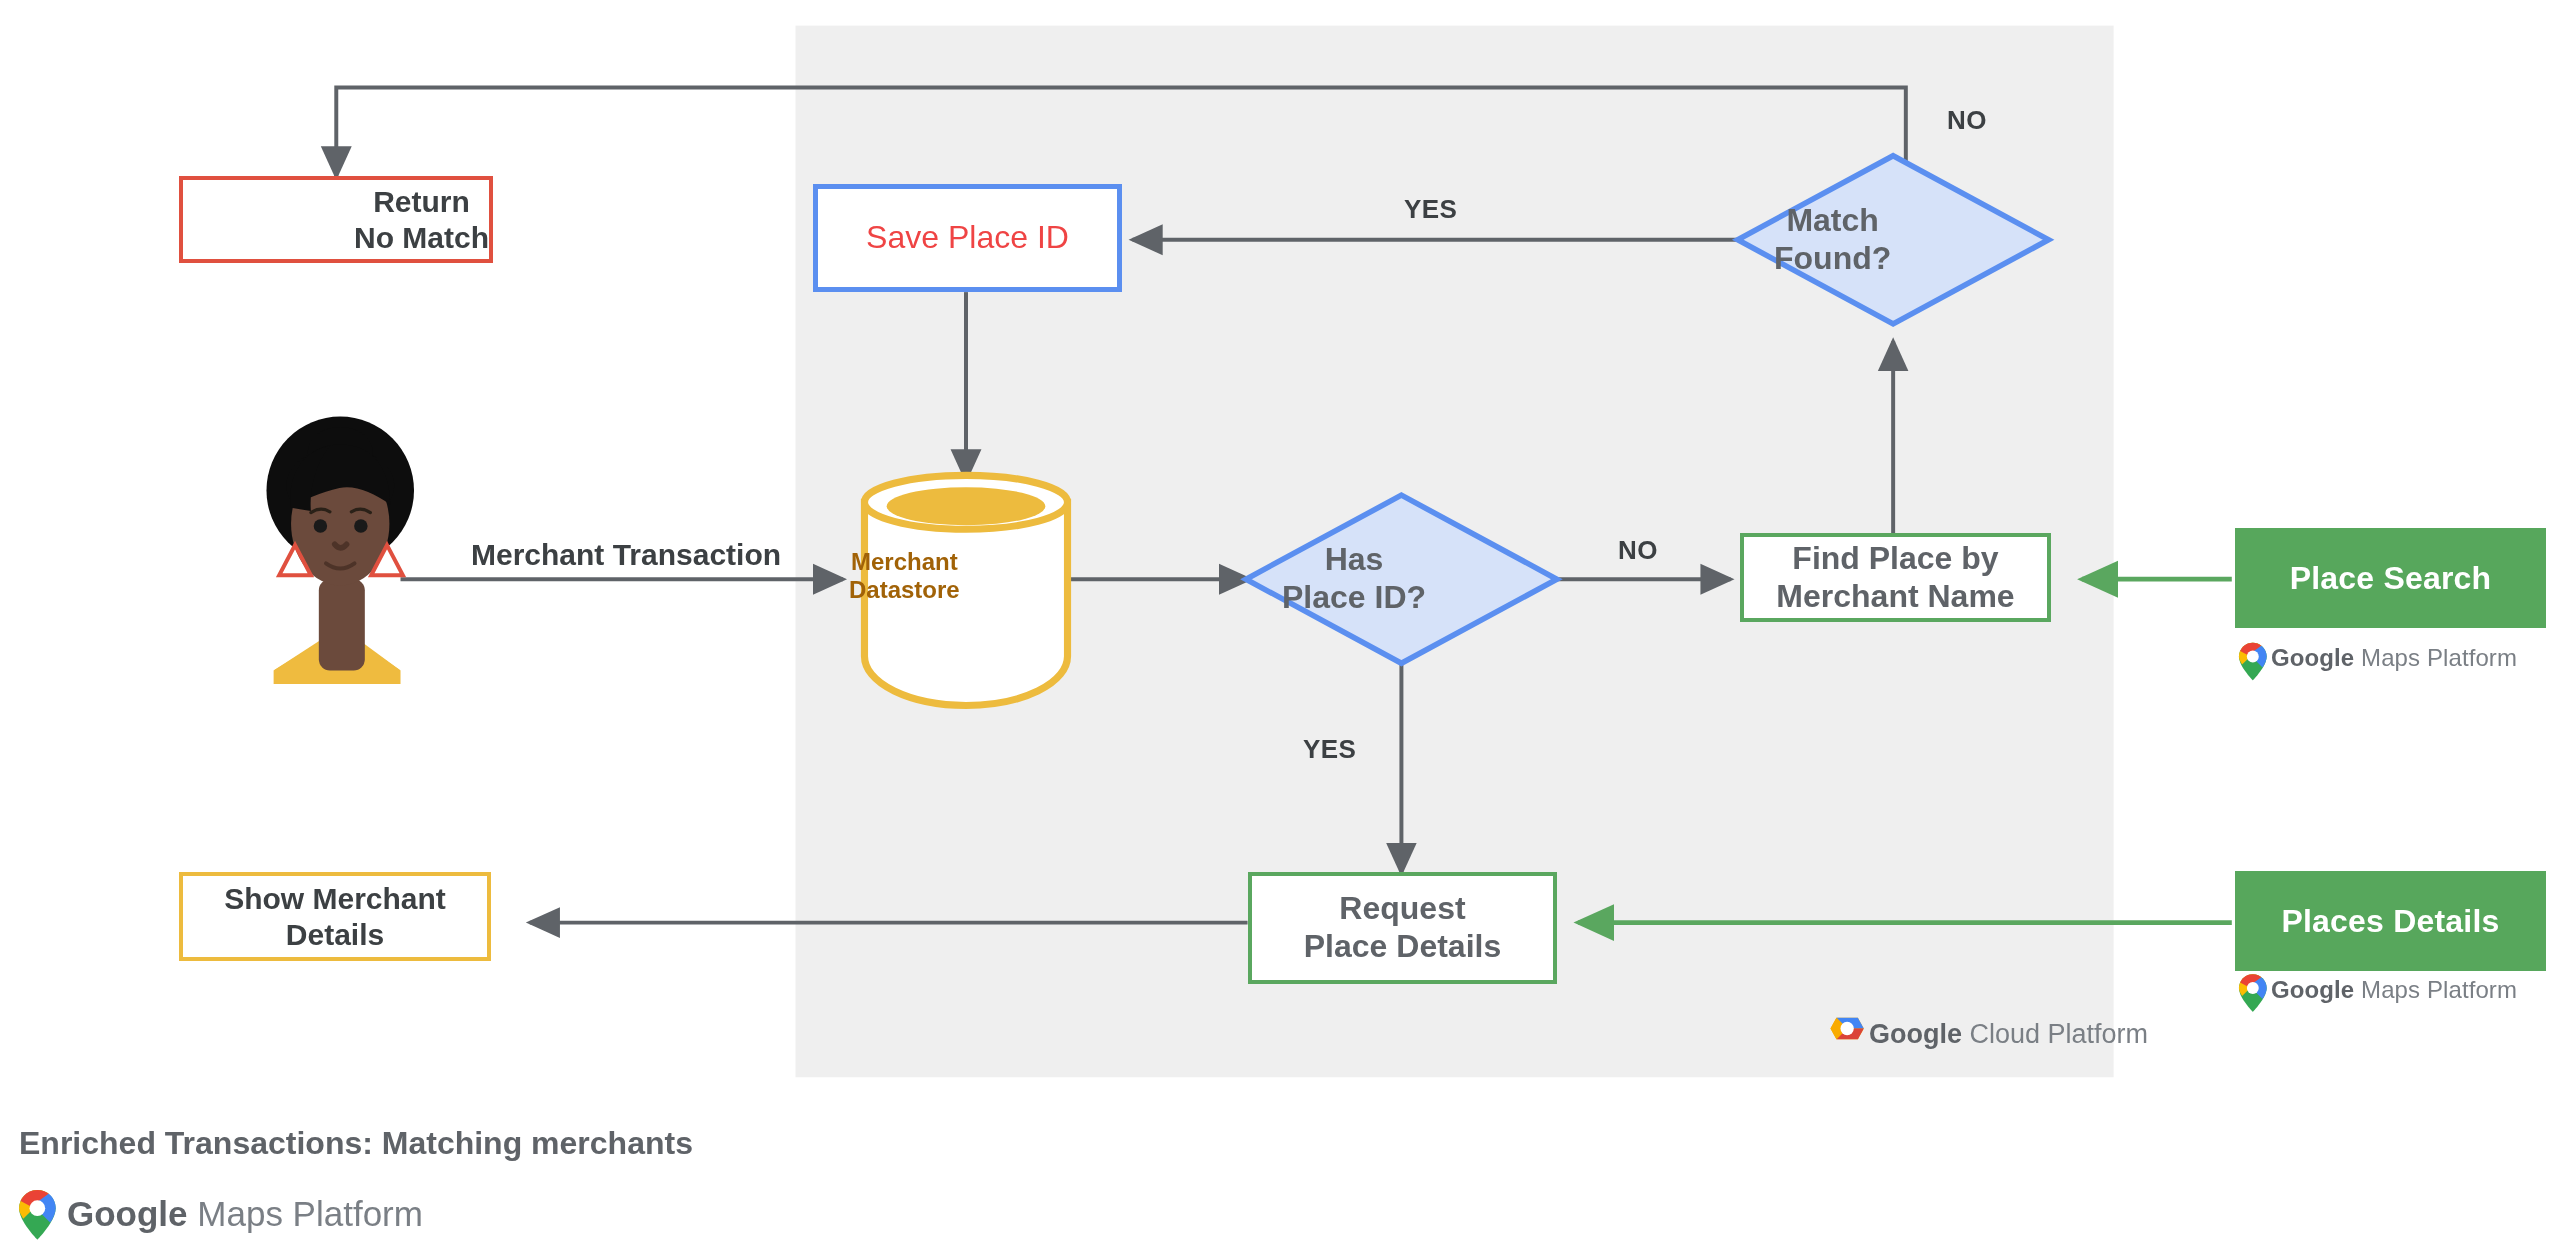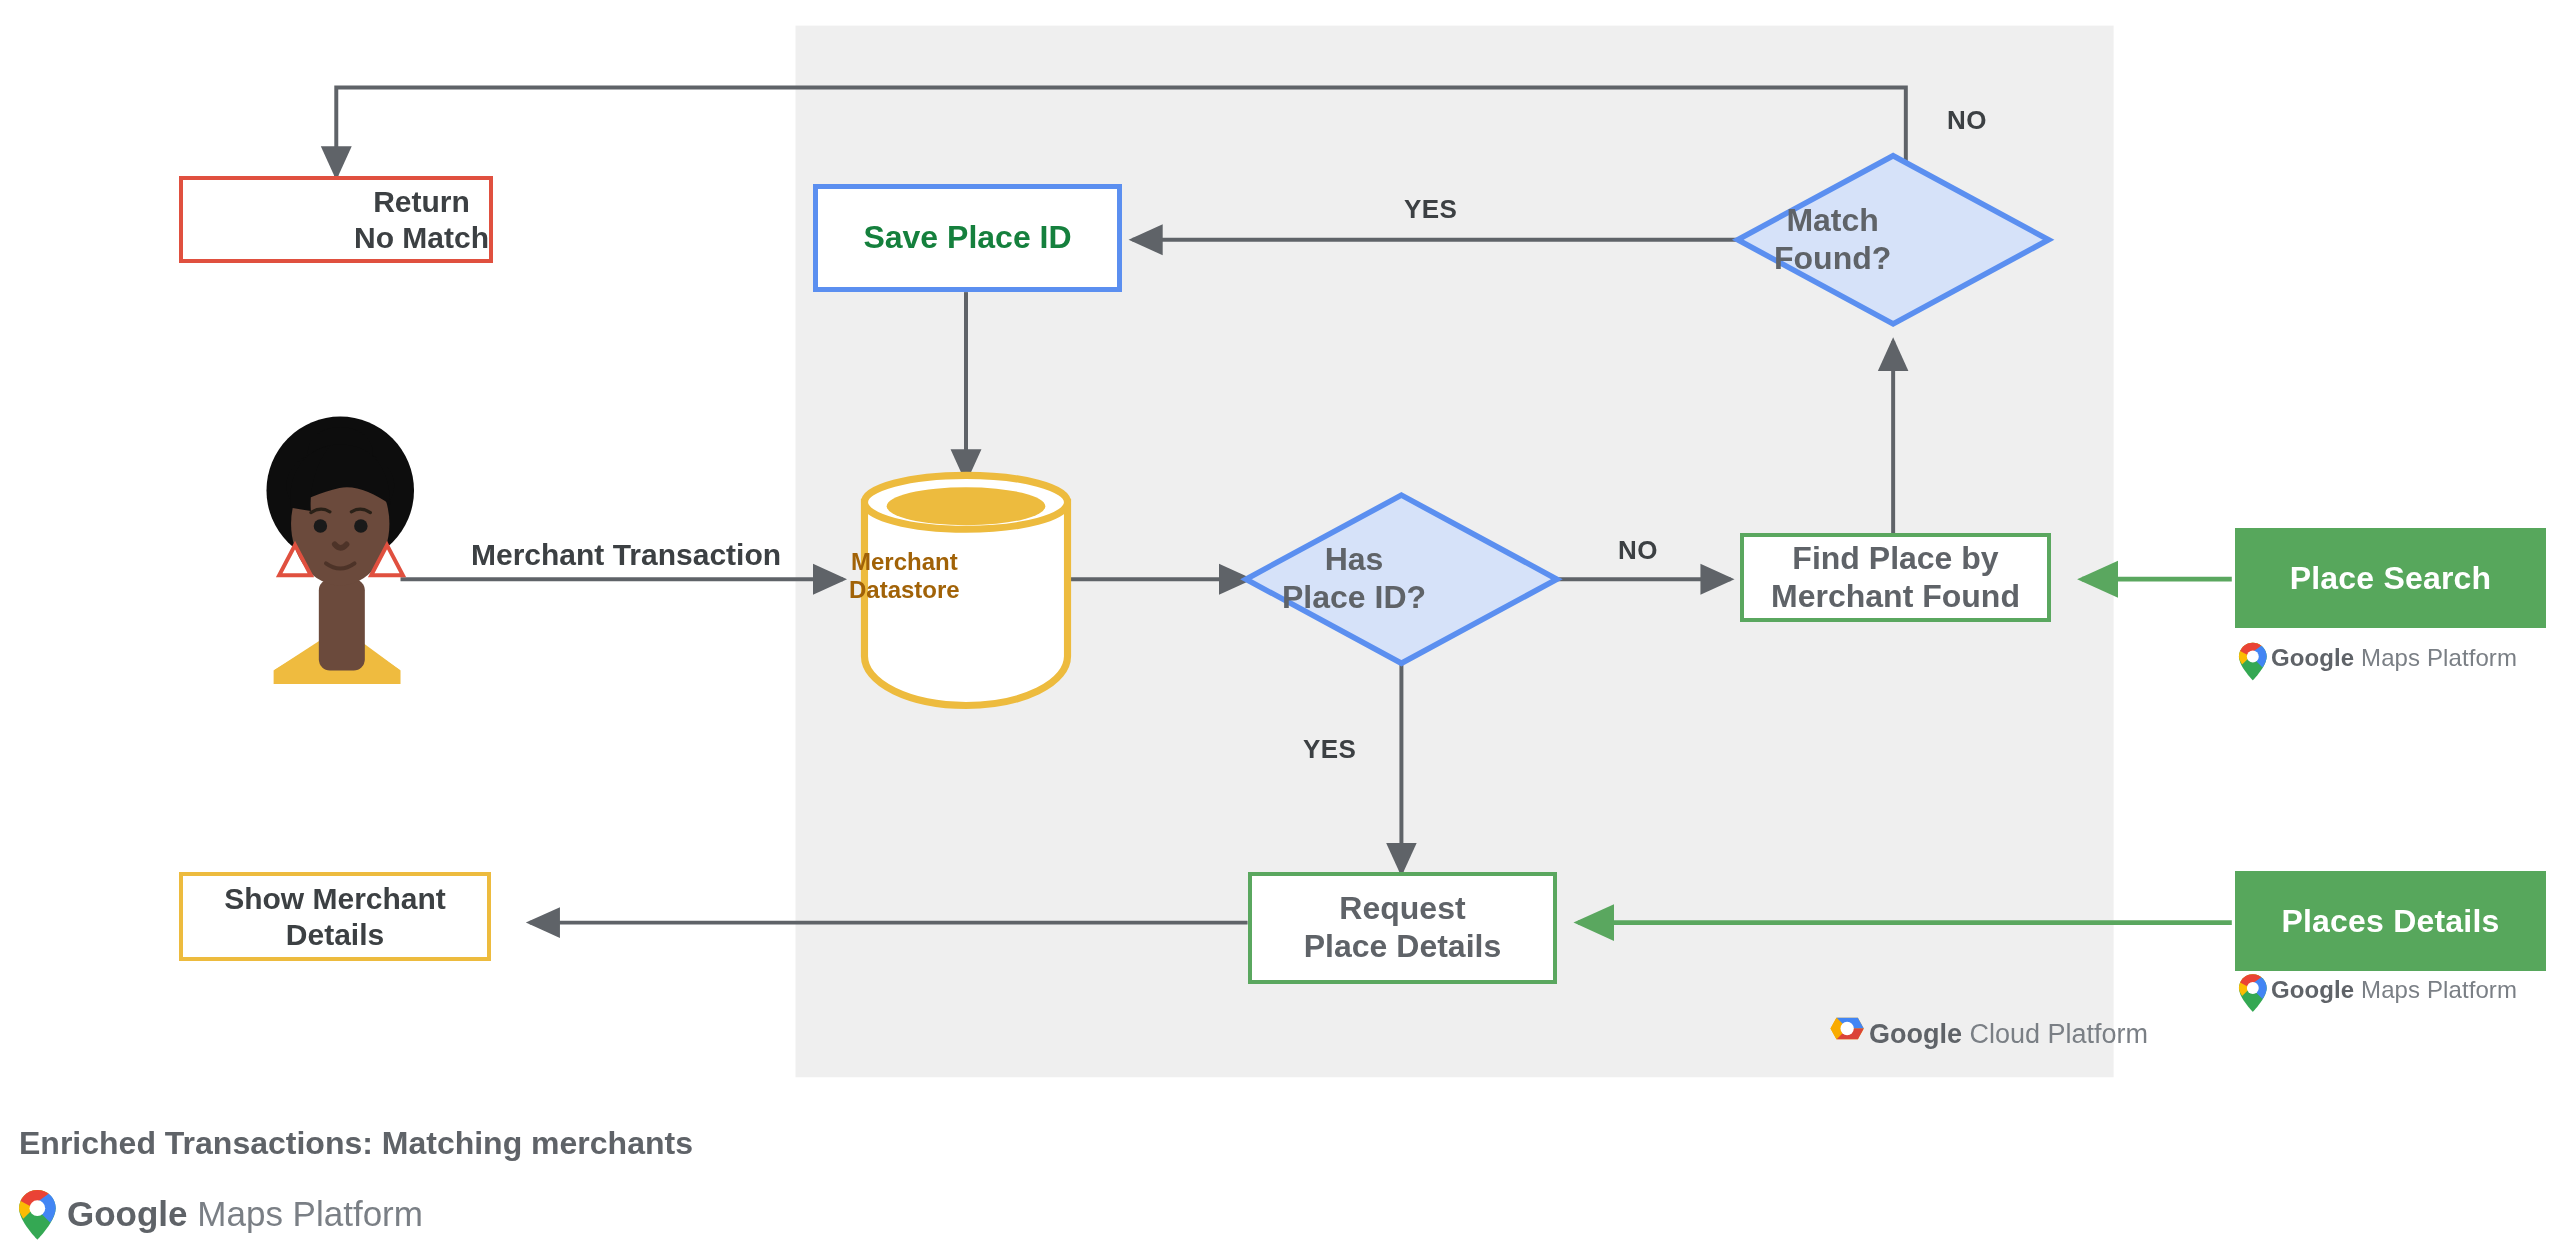--- a/index.html
+++ b/index.html
@@ -16,21 +16,21 @@
   .boxnode{background:#ffffff;}
   .boxnode .lbl{font-weight:bold;color:#4f4f4f;}
 
   .node-return{border:4.8px solid #E0503F;}
   .node-return .lbl{color:#3c4043;font-size:30px;}
 
   .node-show{border:4.8px solid #EDBB3E;}
   .node-show .lbl{color:#3c4043;font-size:30px;}
 
   .node-save{border:5.6px solid #5B8FF0;}
-  .node-save .lbl{color:#15803d;font-size:32px;font-weight:bold;}
+  .node-save .lbl{color:#ef4444;font-size:32px;font-weight:normal;}
 
   .node-find{border:4.8px solid #5AA75F;}
   .node-find .lbl{color:#5f6368;font-size:32px;font-weight:bold;}
 
   .node-request{border:4.8px solid #5AA75F;}
   .node-request .lbl{color:#5f6368;font-size:32px;font-weight:bold;}
 
   .api-box{position:absolute;background:#57A75C;display:flex;align-items:center;
            justify-content:center;box-sizing:border-box;}
   .api-box .lbl{color:#ffffff;font-size:32px;font-weight:bold;letter-spacing:0.2px;}
@@ -201,21 +201,21 @@
   <div class="diamond-label" style="left:1282px;top:536px;width:238px;height:86px;">
     <div>
       <div>Has</div>
       <div>Place ID?</div>
     </div>
   </div>
 
   <div class="node boxnode node-find" style="left:1740px;top:533px;width:311px;height:89px;">
     <div class="lbl">
       <div>Find Place by</div>
-      <div>Merchant Found</div>
+      <div>Merchant Name</div>
     </div>
   </div>
 
   <div class="node boxnode node-request" style="left:1248px;top:872px;width:309px;height:112px;">
     <div class="lbl">
       <div>Request</div>
       <div>Place Details</div>
     </div>
   </div>
 

